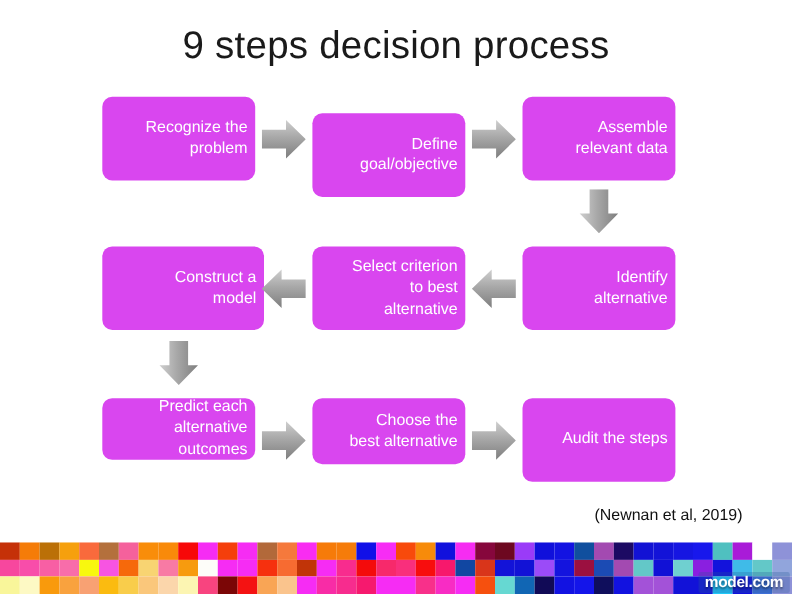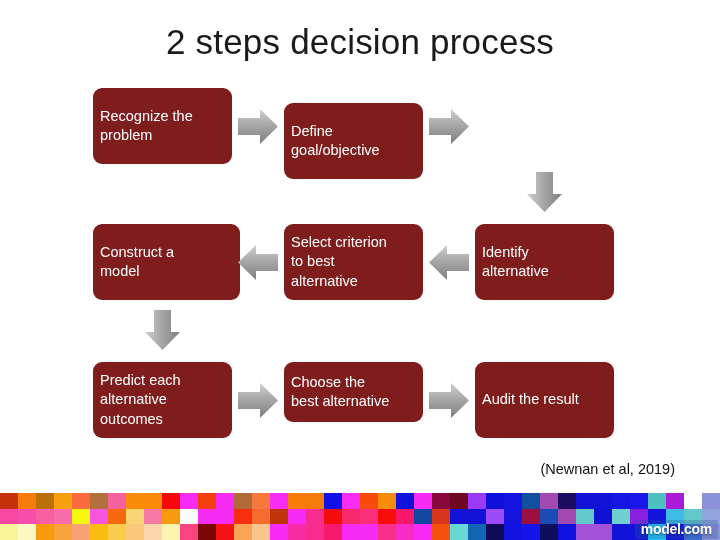--- a/index.html
+++ b/index.html
@@ -33,45 +33,45 @@
     font-size: 35px;
     font-weight: 300;
     color: #1a1a1a;
     letter-spacing: 0.2px;
     white-space: nowrap;
   }
 
   
   .flow-box {
     position: absolute;
-    background: #7f1d1d;
+    background: #d946ef;
     border-radius: 9px;
     color: #ffffff;
     display: flex;
     align-items: center;
     justify-content: center;
-    text-align: left;
+    text-align: right;
     font-size: 14.5px;
     line-height: 1.34;
     font-weight: 400;
     box-sizing: border-box;
     padding: 2px 7px;
   }
   .flow-box .boxtext { display: block; width: 100%; }
 
   
   #box-recognize { left: 93px;  top: 88px;  width: 139px; height: 76px; }
   #box-define    { left: 284px; top: 103px;  width: 139px; height: 76px; }
   #box-assemble  { left: 475px; top: 88px;  width: 139px; height: 76px; }
   
   #box-construct { left: 93px;  top: 224px; width: 147px; height: 76px; }
   #box-criterion { left: 284px; top: 224px; width: 139px; height: 76px; }
   #box-identify  { left: 475px; top: 224px; width: 139px; height: 76px; }
   
-  #box-predict   { left: 93px;  top: 362px; width: 139px; height: 76px; }
+  #box-predict   { left: 93px;  top: 362px; width: 139px; height: 56px; }
   #box-choose    { left: 284px; top: 362px; width: 139px; height: 60px; }
   #box-audit     { left: 475px; top: 362px; width: 139px; height: 76px; }
 
   
   .arrow {
     position: absolute;
     display: block;
   }
   .arrow svg { display: block; width: 100%; height: 100%; }
 
@@ -131,21 +131,21 @@
     background: rgba(40,90,150,0.28);
     border-radius: 2px;
     line-height: 1;
   }
 </style>
 </head>
 <body>
 
 <div id="slide">
 
-  <div id="title">2 steps decision process</div>
+  <div id="title">9 steps decision process</div>
 
   <div class="flow-box" id="box-recognize">
     <span class="boxtext">Recognize the<br>problem</span>
   </div>
 
   <span class="arrow" id="arrow-r1-a">
     <svg viewBox="0 0 40 37" preserveAspectRatio="none" aria-hidden="true">
       <defs>
         <linearGradient id="gradH1" x1="0" y1="0" x2="0" y2="1">
           <stop offset="0%" stop-color="#cfcfcf"></stop>
@@ -167,20 +167,23 @@
         <linearGradient id="gradH2" x1="0" y1="0" x2="0" y2="1">
           <stop offset="0%" stop-color="#cfcfcf"></stop>
           <stop offset="45%" stop-color="#a8a8a8"></stop>
           <stop offset="100%" stop-color="#7e7e7e"></stop>
         </linearGradient>
       </defs>
       <polygon points="0,10 22,10 22,1 40,18.5 22,36 22,27 0,27" fill="url(#gradH2)"></polygon>
     </svg>
   </span>
 
+  <div class="flow-box" id="box-assemble">
+    <span class="boxtext">Assemble<br>relevant data</span>
+  </div>
 
   <span class="arrow" id="arrow-v-right">
     <svg viewBox="0 0 37 40" preserveAspectRatio="none" aria-hidden="true">
       <defs>
         <linearGradient id="gradV1" x1="0" y1="0" x2="1" y2="0">
           <stop offset="0%" stop-color="#cfcfcf"></stop>
           <stop offset="45%" stop-color="#a8a8a8"></stop>
           <stop offset="100%" stop-color="#7e7e7e"></stop>
         </linearGradient>
       </defs>
@@ -267,21 +270,21 @@
           <stop offset="0%" stop-color="#cfcfcf"></stop>
           <stop offset="45%" stop-color="#a8a8a8"></stop>
           <stop offset="100%" stop-color="#7e7e7e"></stop>
         </linearGradient>
       </defs>
       <polygon points="0,10 22,10 22,1 40,18.5 22,36 22,27 0,27" fill="url(#gradH4)"></polygon>
     </svg>
   </span>
 
   <div class="flow-box" id="box-audit">
-    <span class="boxtext">Audit the result</span>
+    <span class="boxtext">Audit the steps</span>
   </div>
 
   <div id="citation">(Newnan et al, 2019)</div>
 
   <div id="colorstrip">
       <div class="sw" style="background: rgb(197, 49, 8);"></div>
       <div class="sw" style="background: rgb(245, 124, 8);"></div>
       <div class="sw" style="background: rgb(187, 112, 7);"></div>
       <div class="sw" style="background: rgb(246, 160, 13);"></div>
       <div class="sw" style="background: rgb(249, 106, 60);"></div>

